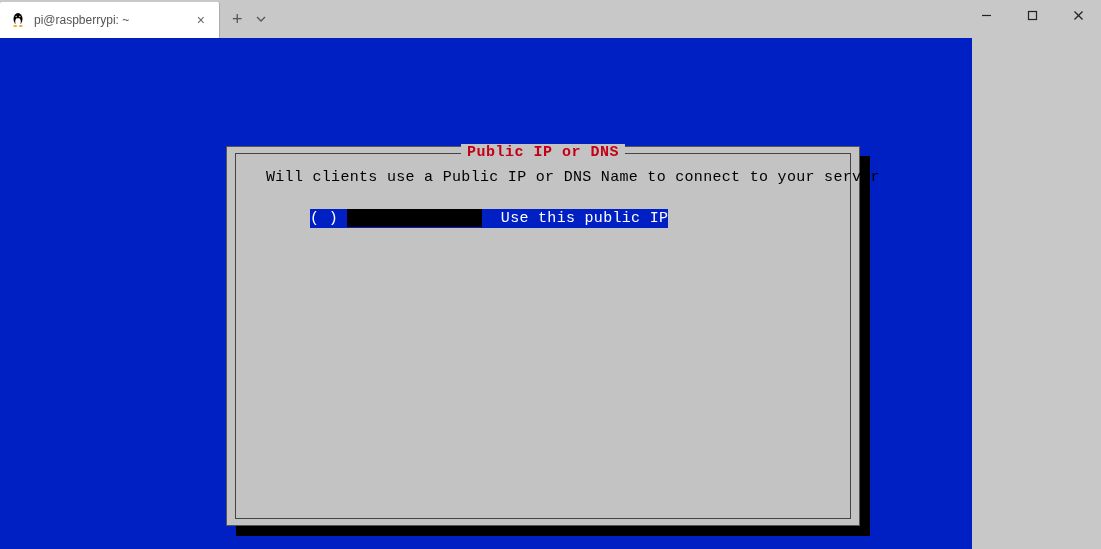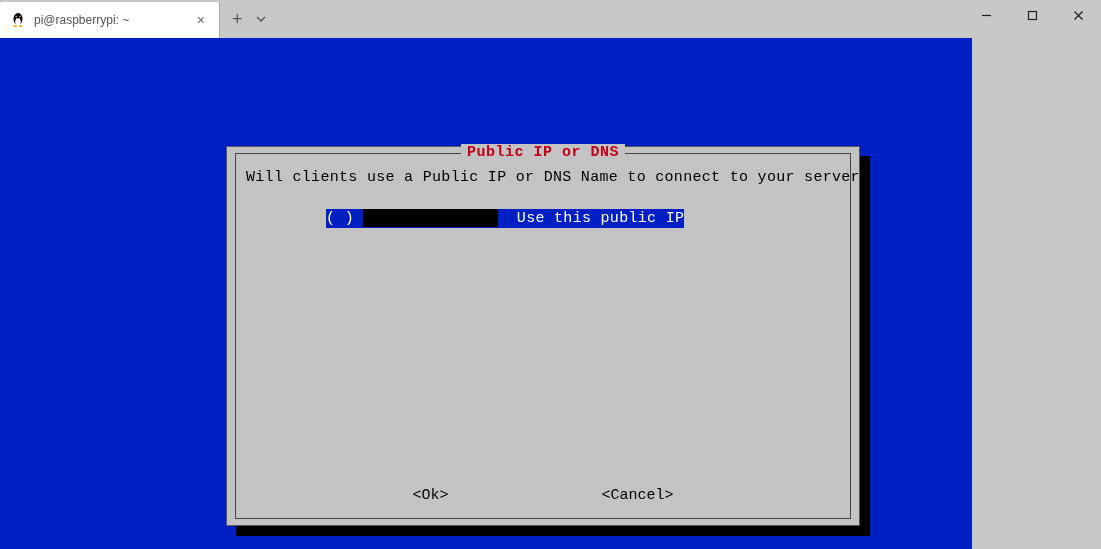--- a/index.html
+++ b/index.html
@@ -123,24 +123,25 @@
     }
     .dialog-body {
       padding: 14px 10px 0 10px;
       font-size: 15px;
       color: #000;
       line-height: 19px;
       letter-spacing: 0.3px;
     }
     .prompt-line {
       white-space: pre;
+      margin-left: 20px;
     }
     .options {
       margin-top: 22px;
-      margin-left: 36px;
+      margin-left: 20px;
       padding-left: 44px;
     }
     .option-row {
       display: inline-block;
       color: #fff;
       font-size: 15px;
       white-space: pre;
       line-height: 19px;
     }
     .opt-paren { color: #fff; }
@@ -235,19 +236,15 @@
       <div class="dialog-title"> Public IP or DNS </div>
       <div class="dialog-body">
         <div class="prompt-line">Will clients use a Public IP or DNS Name to connect to your server</div>
 
         <div class="options">
           <div>
             <span class="option-row opt-desc-wrap"><span class="opt-paren">(</span><span class="opt-star"> </span><span class="opt-paren">) </span><span class="opt-redacted"></span><span class="opt-pad">  </span><span class="opt-desc">Use this public IP</span></span>
           </div>
         </div>
       </div>
-      <div class="dialog-buttons">
-        <span class="dlg-btn">&lt;Ok&gt;</span>
-        <span class="dlg-btn">&lt;Cancel&gt;</span>
-      </div>
     </div>
   </div>
 </div>
 
 </body></html>

